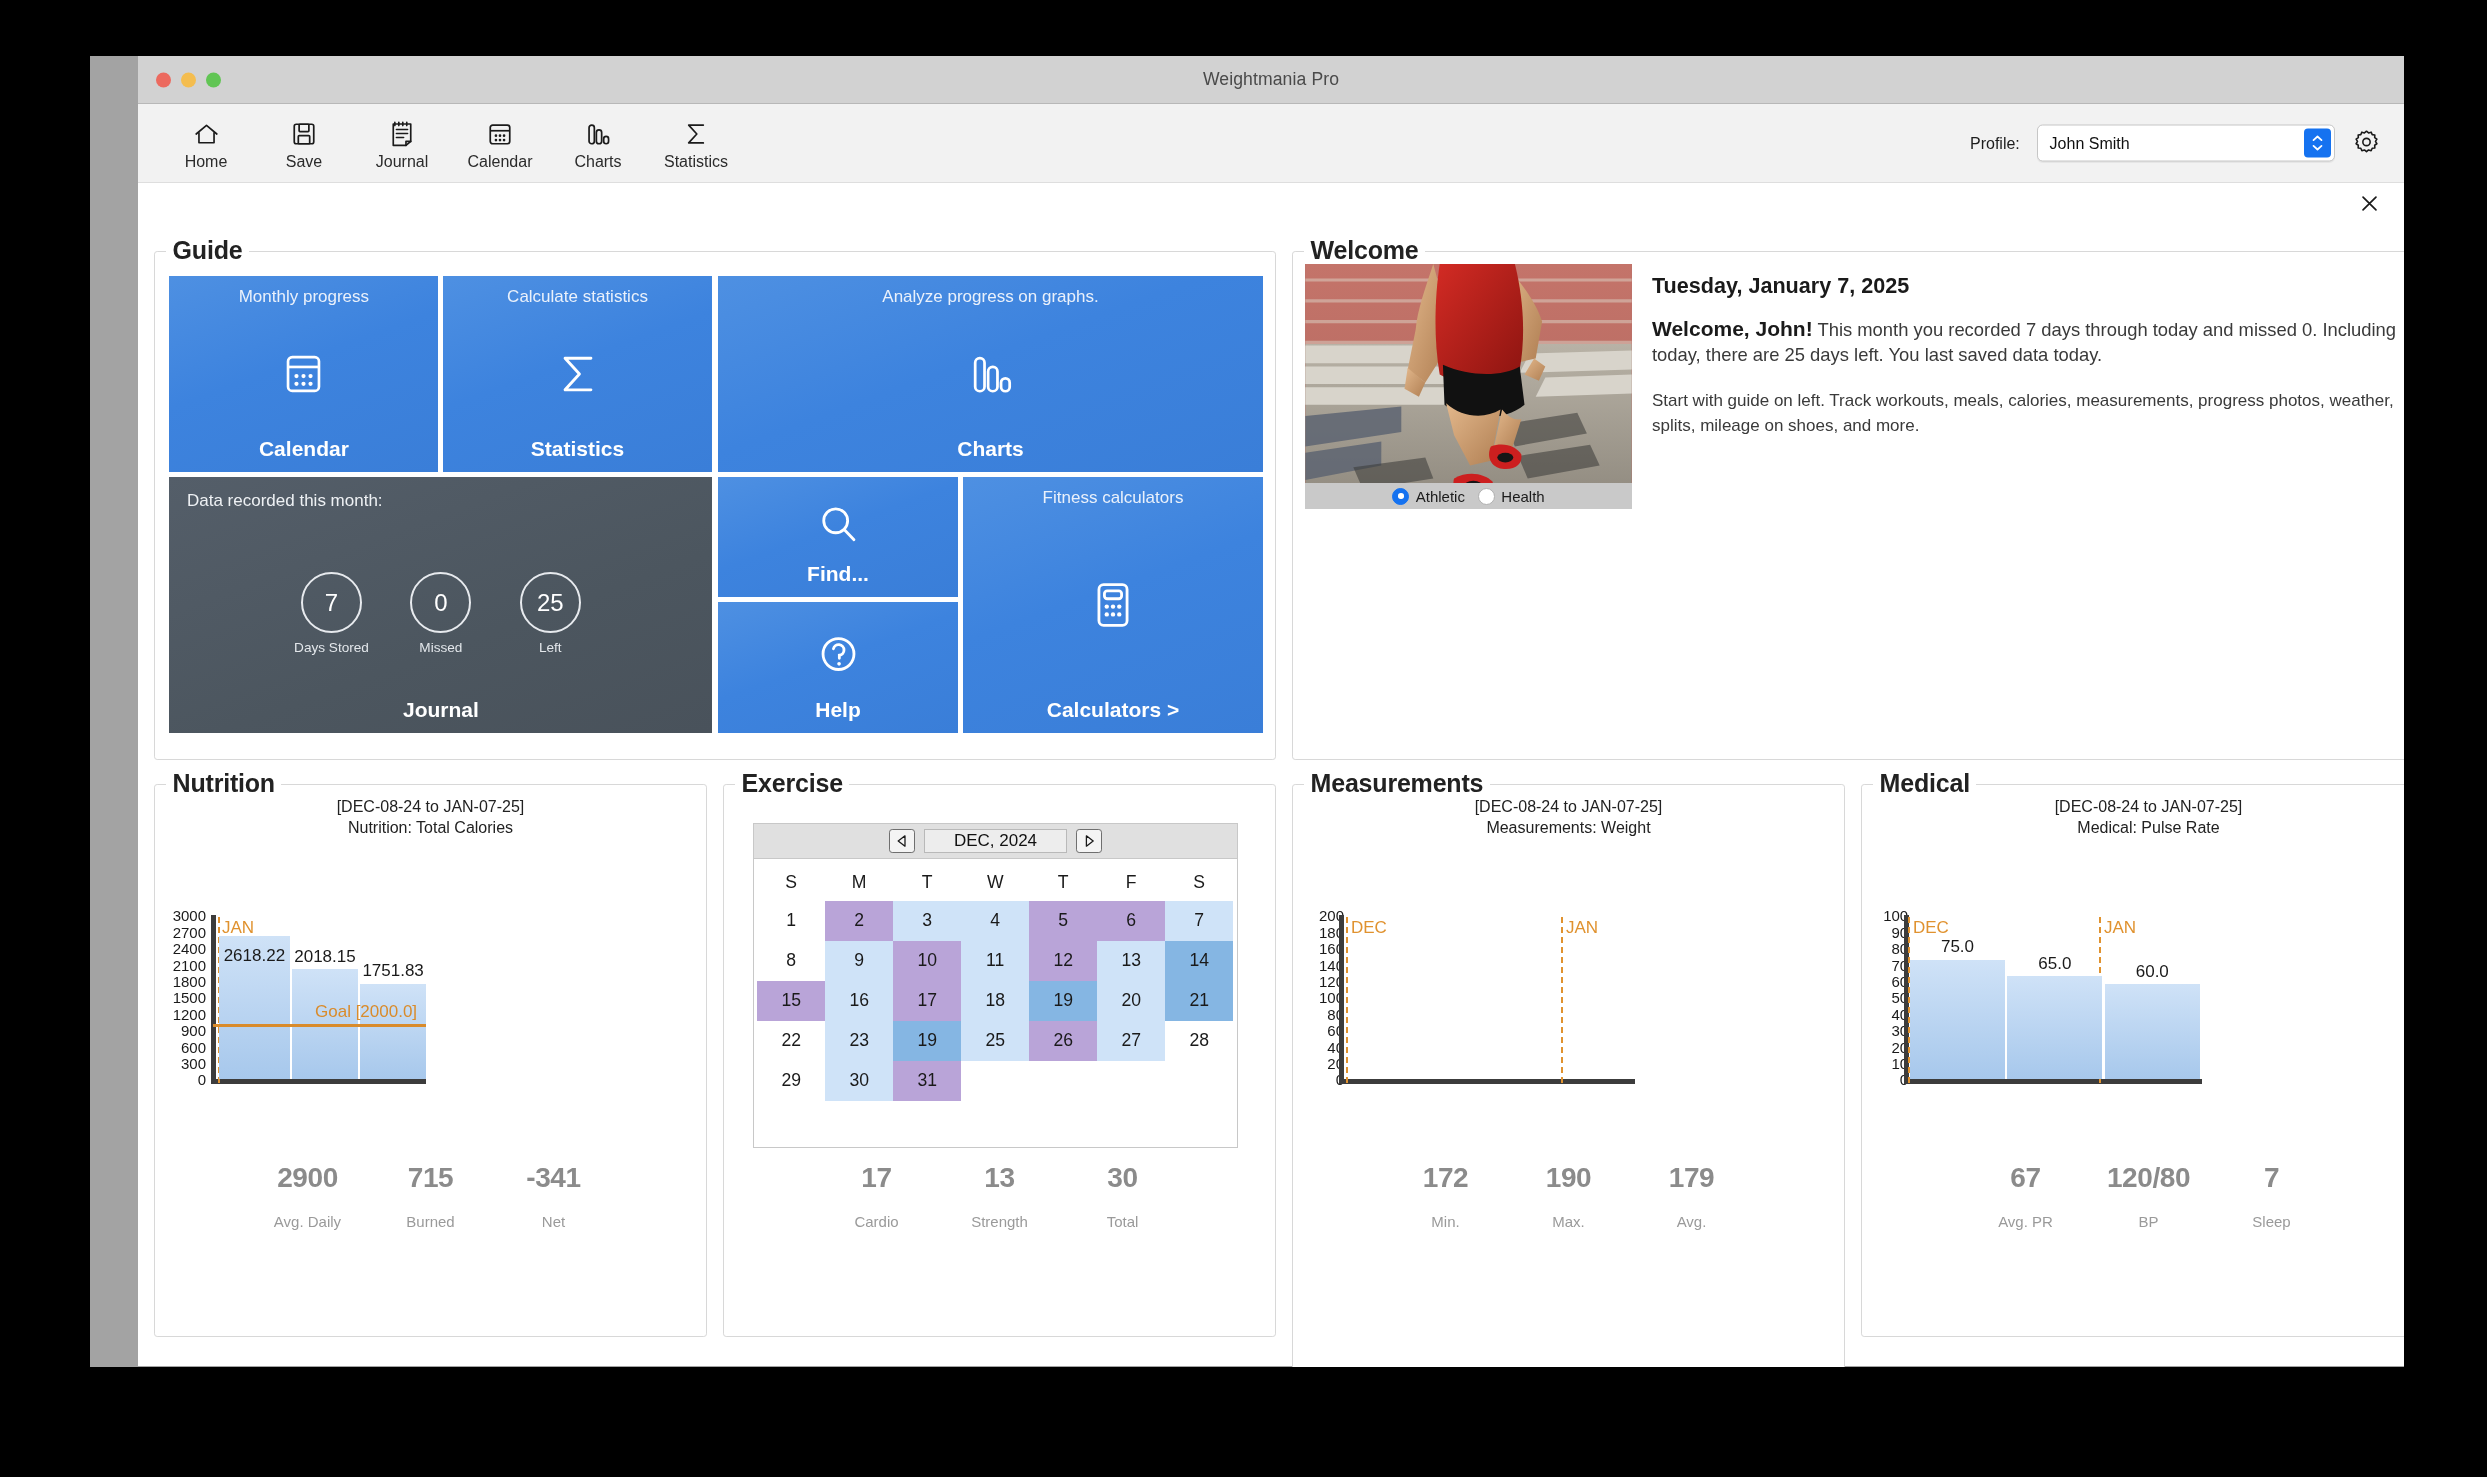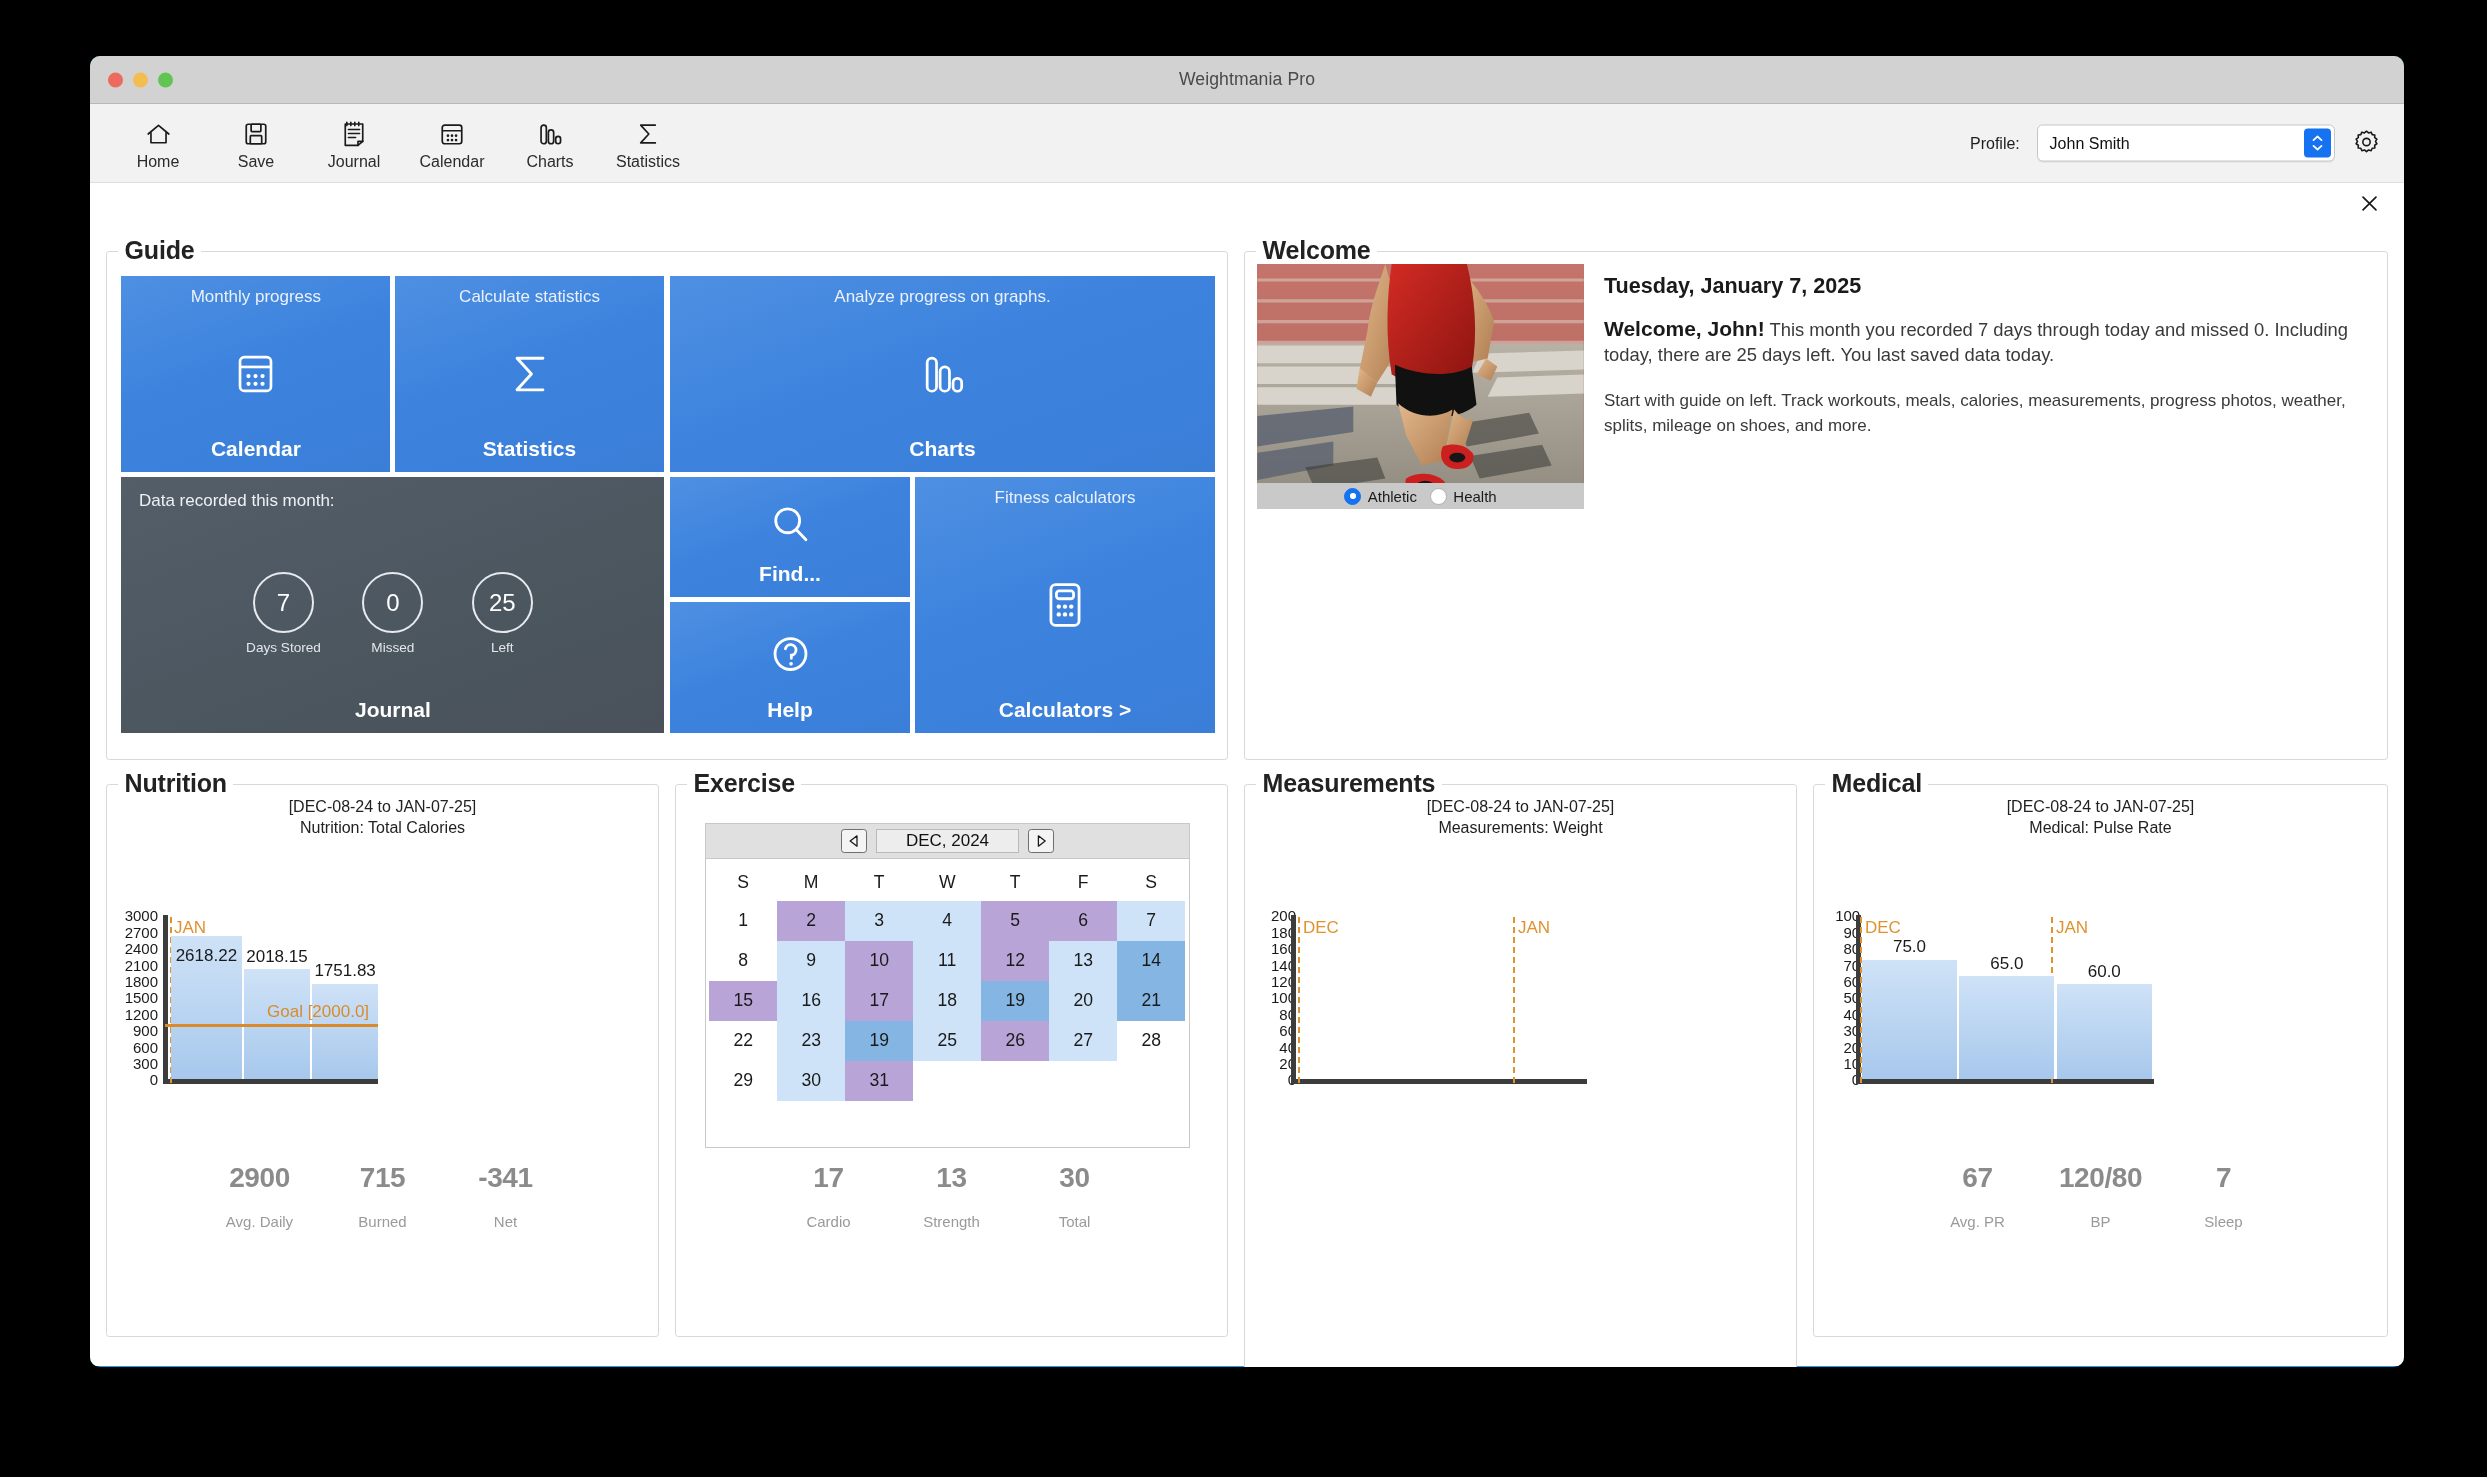--- a/index.html
+++ b/index.html
@@ -7,24 +7,25 @@
   body {
     background:#000;
     font-family:"Liberation Sans", sans-serif;
     -webkit-font-smoothing:antialiased;
   }
 
   
   .window{
     position:absolute; left:90px; top:56px;
     width:2314px; height:1311px;
-    background:#0ea5e9;
-    border-radius:10px;
+    background:#a3a3a3;
+    border-radius:0;
     overflow:hidden;
     box-shadow:0 11.2px 48px rgba(0,0,0,.55);
+    padding-left:48px;
   }
   .titlebar{
     height:48px; background:#d2d2d2;
     border-bottom:0.8px solid #b8b8b8;
     position:relative;
     display:flex; align-items:center; justify-content:center;
   }
   .traffic{ position:absolute; left:17.6px; top:50%; transform:translateY(-50%); display:flex; gap:10.4px; }
   .dot{ width:15px; height:15px; border-radius:50%; }
   .dot.red{ background:#ec6a5f; }
@@ -690,20 +691,34 @@
         <div class="axisline" style="left:46px; top:77px; width:4.8px; height:167px;"></div>
         <div class="axisline" style="left:46px; top:241px; width:296px; height:4.8px;"></div>
 
         <div class="monthmark" style="left:53px; top:79px; height:166px;"></div>
         <div class="monthlbl" style="left:58px; top:80px;">DEC</div>
         <div class="monthmark" style="left:268px; top:79px; height:166px;"></div>
         <div class="monthlbl" style="left:273px; top:80px;">JAN</div>
 
       </div>
 
+      <div class="statrow" style="top:377px;">
+        <div class="stat">
+          <div class="v">172</div>
+          <div class="k">Min.</div>
+        </div>
+        <div class="stat">
+          <div class="v">190</div>
+          <div class="k">Max.</div>
+        </div>
+        <div class="stat">
+          <div class="v">179</div>
+          <div class="k">Avg.</div>
+        </div>
+      </div>
     </div>
 
     <div class="group" style="left:1723px; top:601px; width:575px; height:553px;">
       <span class="legend">Medical</span>
 
       <div class="chart-title">
         <div>[DEC-08-24 to JAN-07-25]</div>
         <div>Medical:  Pulse Rate</div>
       </div>
 

